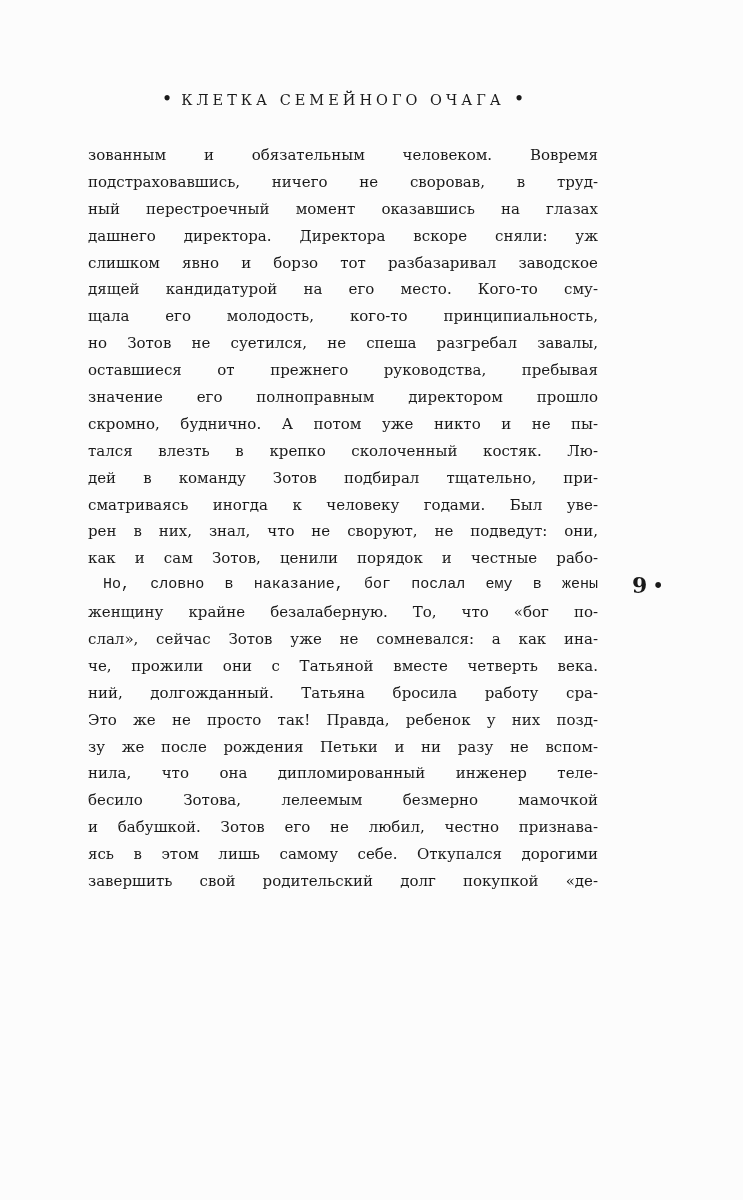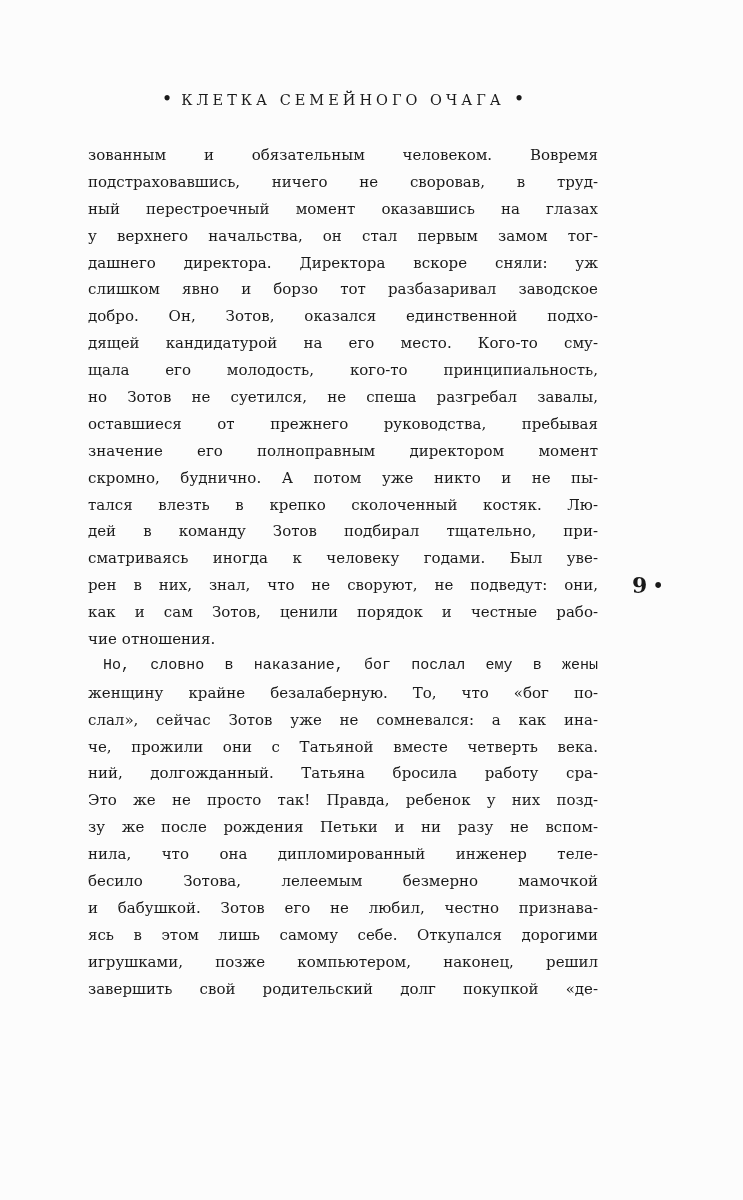--- a/index.html
+++ b/index.html
@@ -93,48 +93,44 @@
   <div class="running-header">
     <span class="hdr-bullet">•</span>
     <span class="hdr-title">КЛЕТКА СЕМЕЙНОГО ОЧАГА</span>
     <span class="hdr-bullet">•</span>
   </div>
 
   <div class="text-block" id="text-block">
       <div class="line">зованным и обязательным человеком. Вовремя</div>
       <div class="line">подстраховавшись, ничего не своровав, в труд-</div>
       <div class="line">ный перестроечный момент оказавшись на глазах</div>
-      <div class="line">у верхнего начальства, он стал первым замом тог-</div>
       <div class="line">дашнего директора. Директора вскоре сняли: уж</div>
       <div class="line">слишком явно и борзо тот разбазаривал заводское</div>
-      <div class="line">добро. Он, Зотов, оказался единственной подхо-</div>
       <div class="line">дящей кандидатурой на его место. Кого-то сму-</div>
       <div class="line">щала его молодость, кого-то принципиальность,</div>
       <div class="line">но Зотов не суетился, не спеша разгребал завалы,</div>
       <div class="line">оставшиеся от прежнего руководства, пребывая</div>
-      <div class="line">значение его полноправным директором момент</div>
+      <div class="line">значение его полноправным директором прошло</div>
       <div class="line">скромно, буднично. А потом уже никто и не пы-</div>
       <div class="line">тался влезть в крепко сколоченный костяк. Лю-</div>
       <div class="line">дей в команду Зотов подбирал тщательно, при-</div>
       <div class="line">сматриваясь иногда к человеку годами. Был уве-</div>
       <div class="line">рен в них, знал, что не своруют, не подведут: они,</div>
       <div class="line">как и сам Зотов, ценили порядок и честные рабо-</div>
-      <div class="line flush-last">чие отношения.</div>
       <div class="line indent">Но, словно в наказание, бог послал ему в жены</div>
       <div class="line">женщину крайне безалаберную. То, что «бог по-</div>
       <div class="line">слал», сейчас Зотов уже не сомневался: а как ина-</div>
       <div class="line">че, прожили они с Татьяной вместе четверть века.</div>
       <div class="line">ний, долгожданный. Татьяна бросила работу сра-</div>
       <div class="line">Это же не просто так! Правда, ребенок у них позд-</div>
       <div class="line">зу же после рождения Петьки и ни разу не вспом-</div>
       <div class="line">нила, что она дипломированный инженер теле-</div>
       <div class="line">бесило Зотова, лелеемым безмерно мамочкой</div>
       <div class="line">и бабушкой. Зотов его не любил, честно признава-</div>
       <div class="line">ясь в этом лишь самому себе. Откупался дорогими</div>
-      <div class="line">игрушками, позже компьютером, наконец, решил</div>
       <div class="line">завершить свой родительский долг покупкой «де-</div>
     </div>
 
   <div class="page-number">
     <span class="num">9</span>
     <span class="pn-bullet">•</span>
   </div>
 
 </div>
 

